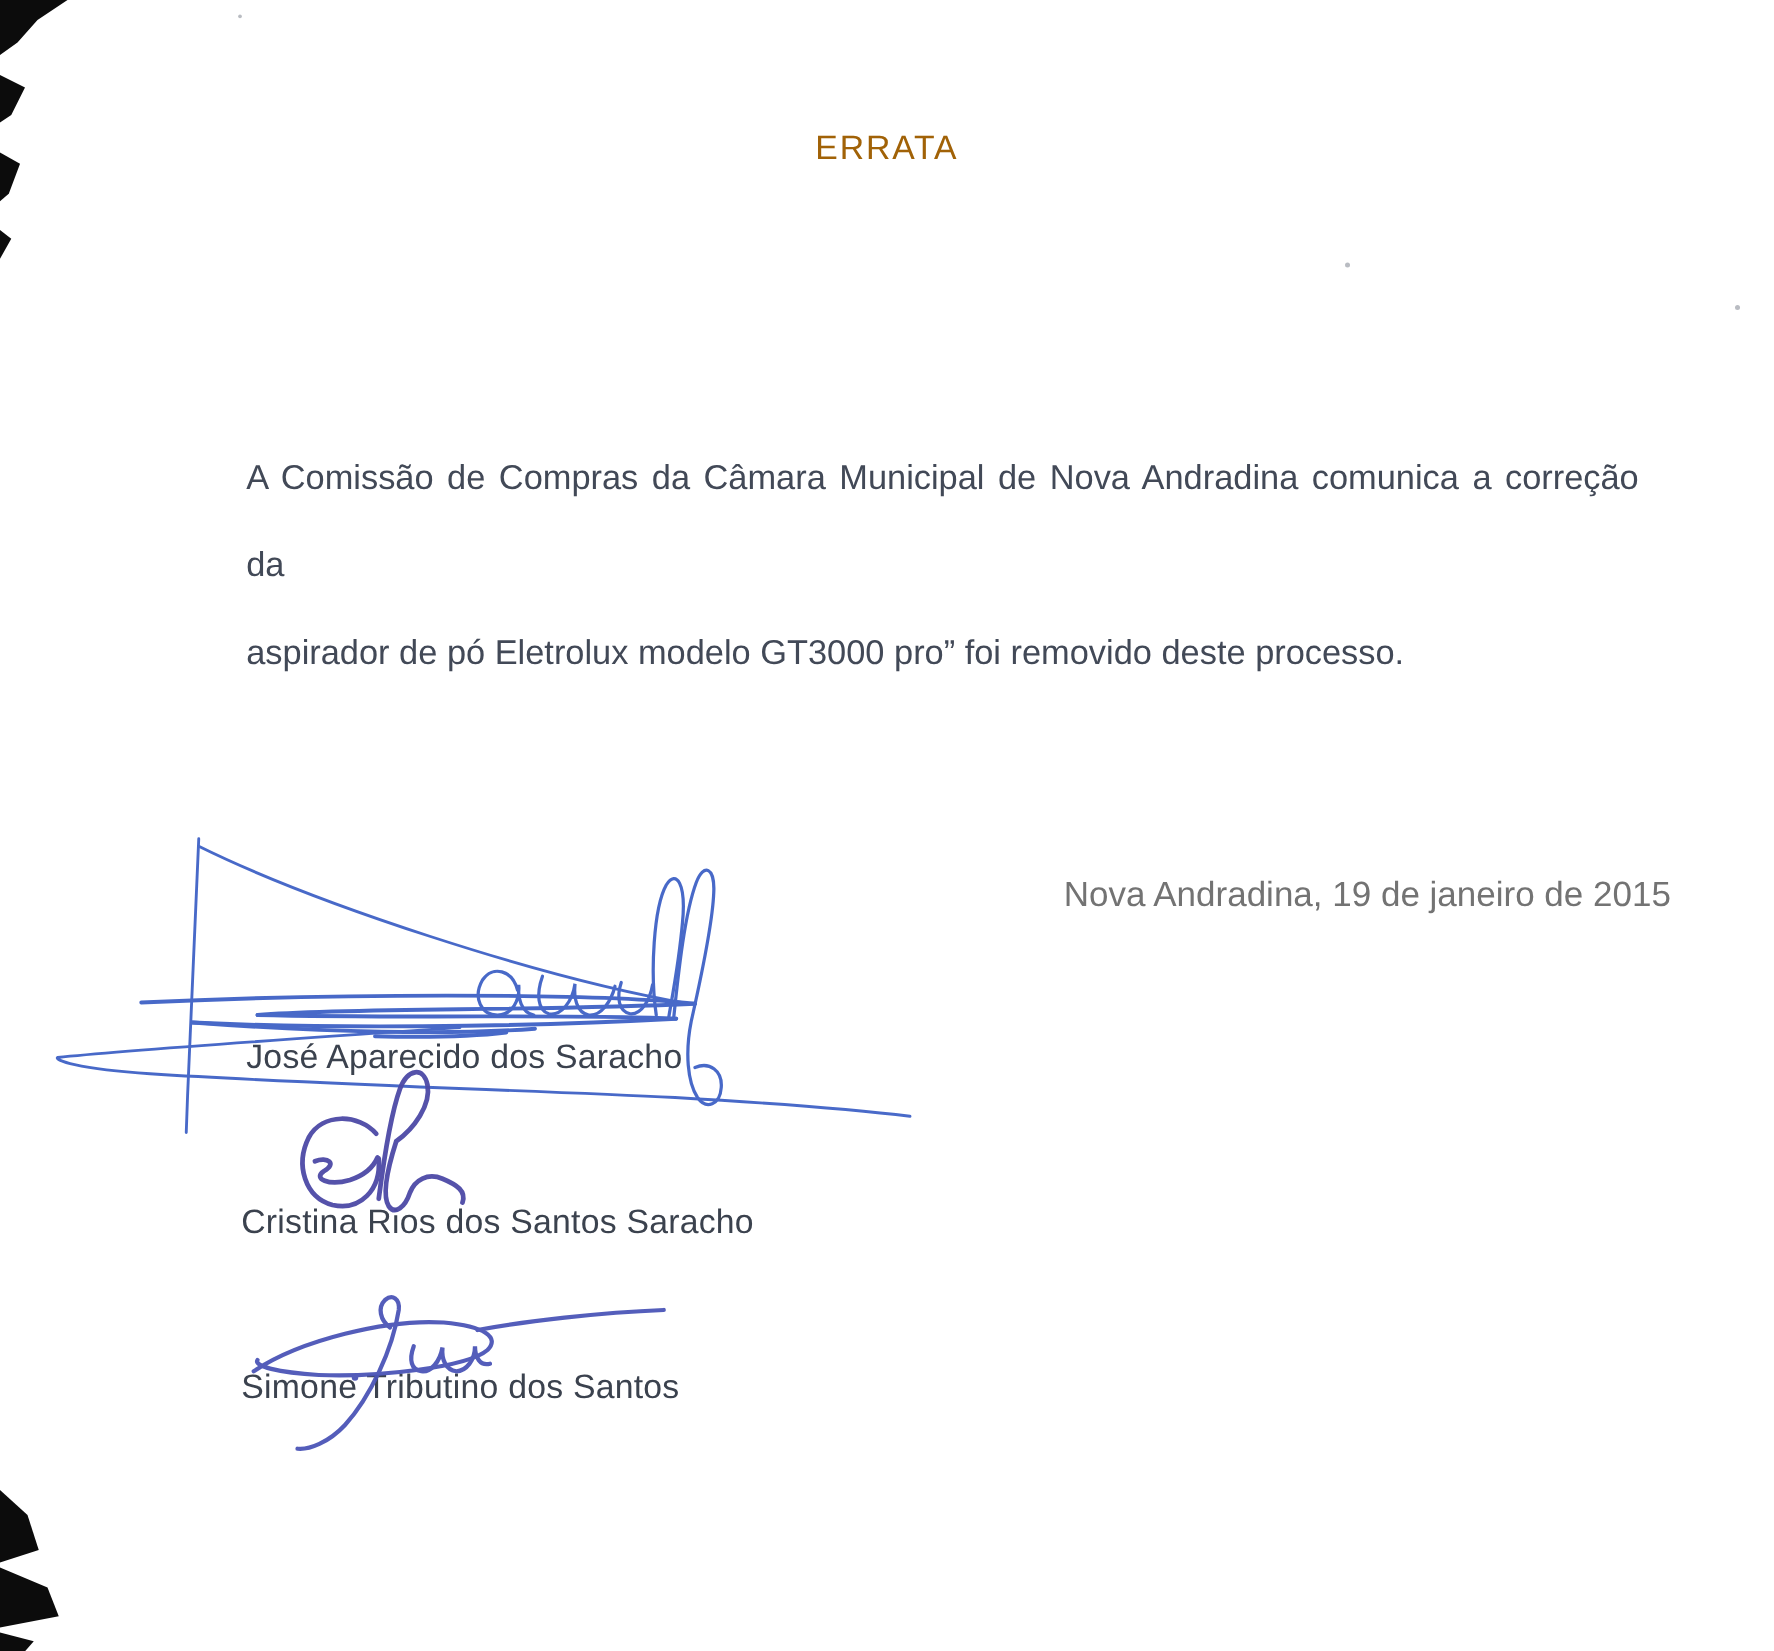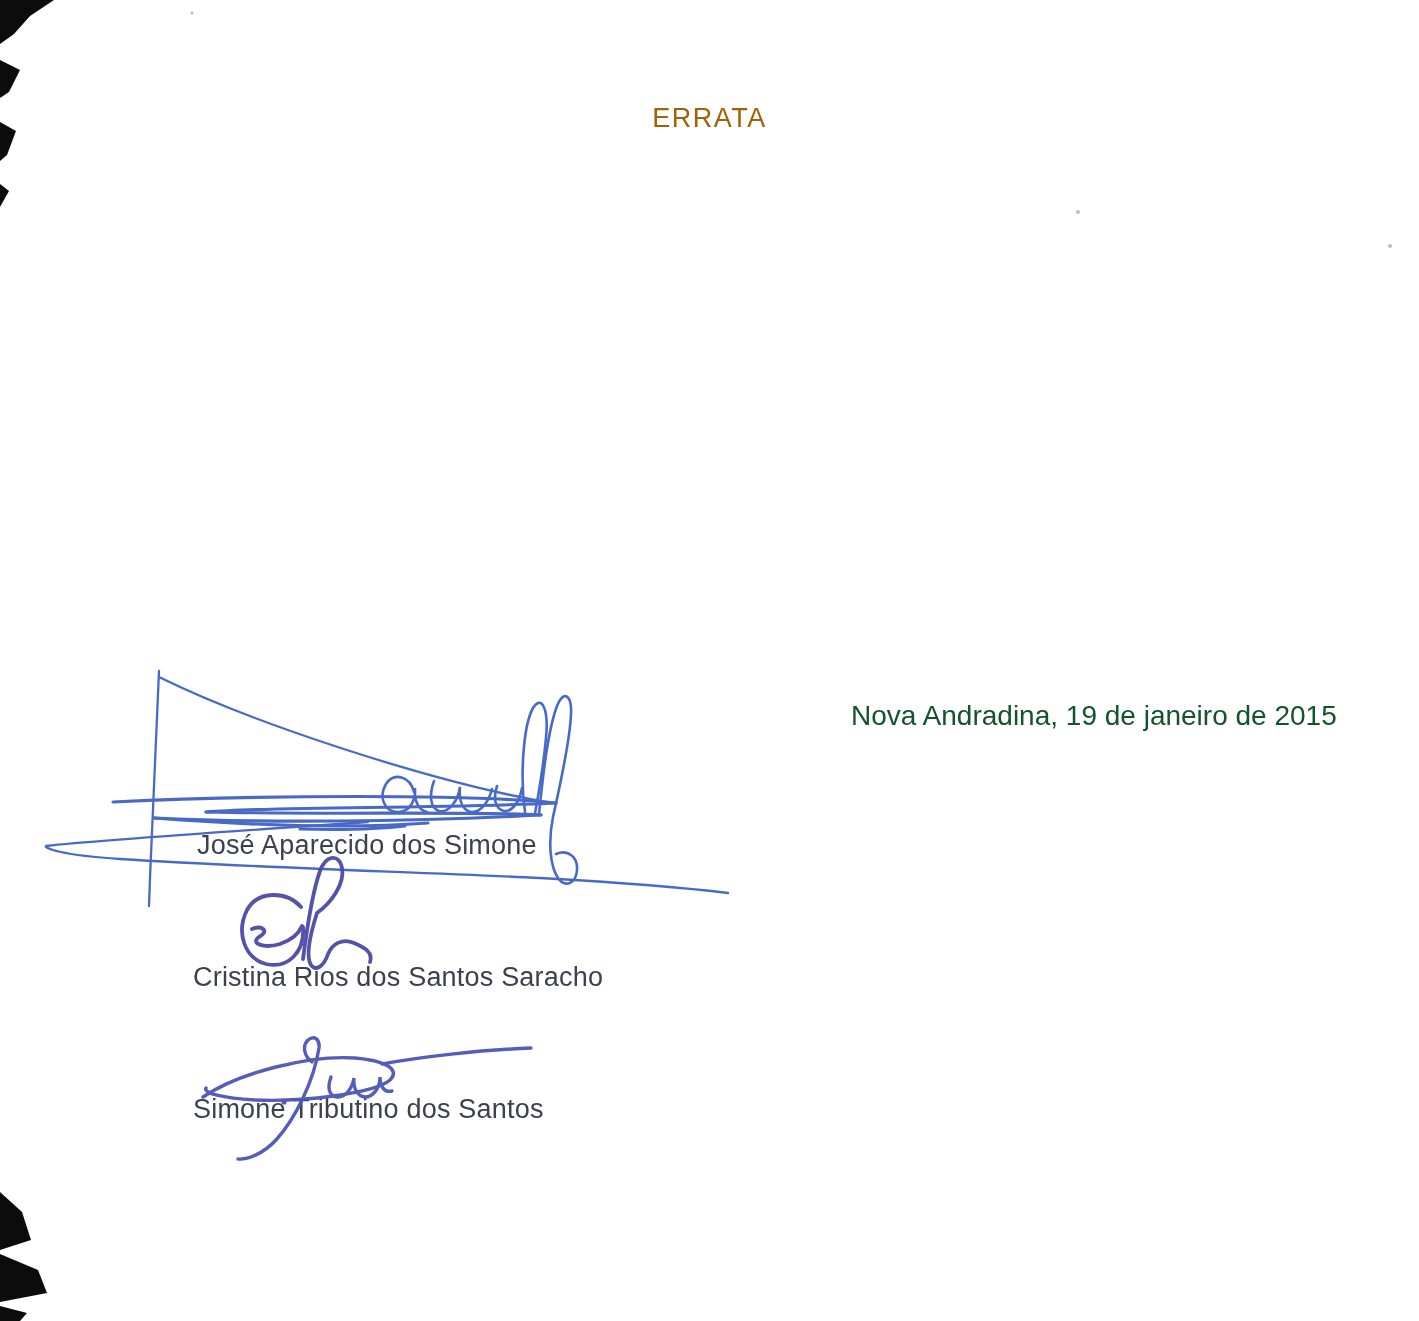--- a/index.html
+++ b/index.html
@@ -19,21 +19,21 @@
     color: #a16207;
   }
   .para {
     position: absolute; left: 197px; top: 347px; width: 1114px;
     font-size: 27.5px; color: #424957;
   }
   .pline { line-height: 70px; white-space: normal; }
   .pline.just { text-align: justify; text-align-last: justify; }
   .dateline {
     position: absolute; left: 851px; top: 700px;
-    font-size: 28px; color: #14532d;
+    font-size: 28px; color: #737373;
   }
   .sig-name {
     position: absolute;
     font-size: 27px; color: #3b424e;
     letter-spacing: 0.2px;
     white-space: nowrap;
   }
   .name-jose     { left: 197px; top: 830px; }
   .name-cristina { left: 193px; top: 962px; }
   .name-simone   { left: 193px; top: 1094px; }
@@ -44,25 +44,27 @@
   }
 </style>
 </head>
 <body>
 
 <div class="page">
 
   <div class="title">ERRATA</div>
 
   <div class="para">
+    <div class="pline just">A Comissão de Compras da Câmara Municipal de Nova Andradina comunica a correção da</div>
+    <div class="pline">aspirador de pó Eletrolux modelo GT3000 pro” foi removido deste processo.</div>
   </div>
 
   <div class="dateline">Nova Andradina, 19 de janeiro de 2015</div>
 
-  <div class="sig-name name-jose">José Aparecido dos Simone</div>
+  <div class="sig-name name-jose">José Aparecido dos Saracho</div>
   <div class="sig-name name-cristina">Cristina Rios dos Santos Saracho</div>
   <div class="sig-name name-simone">Simone Tributino dos Santos</div>
 
   <svg class="ink-overlay" viewBox="0 0 1419 1321" xmlns="http://www.w3.org/2000/svg">
 
     <g fill="none" stroke="#3f62c6" stroke-width="2.3" stroke-linecap="round" opacity="0.95">
       <path d="M159,671 C156,730 152,820 149,906"></path>
       <path d="M159,677 C250,722 430,782 551,803"></path>
       <g stroke-width="3.1">
         <path d="M113,802 C260,795 470,794 556,803"></path>

